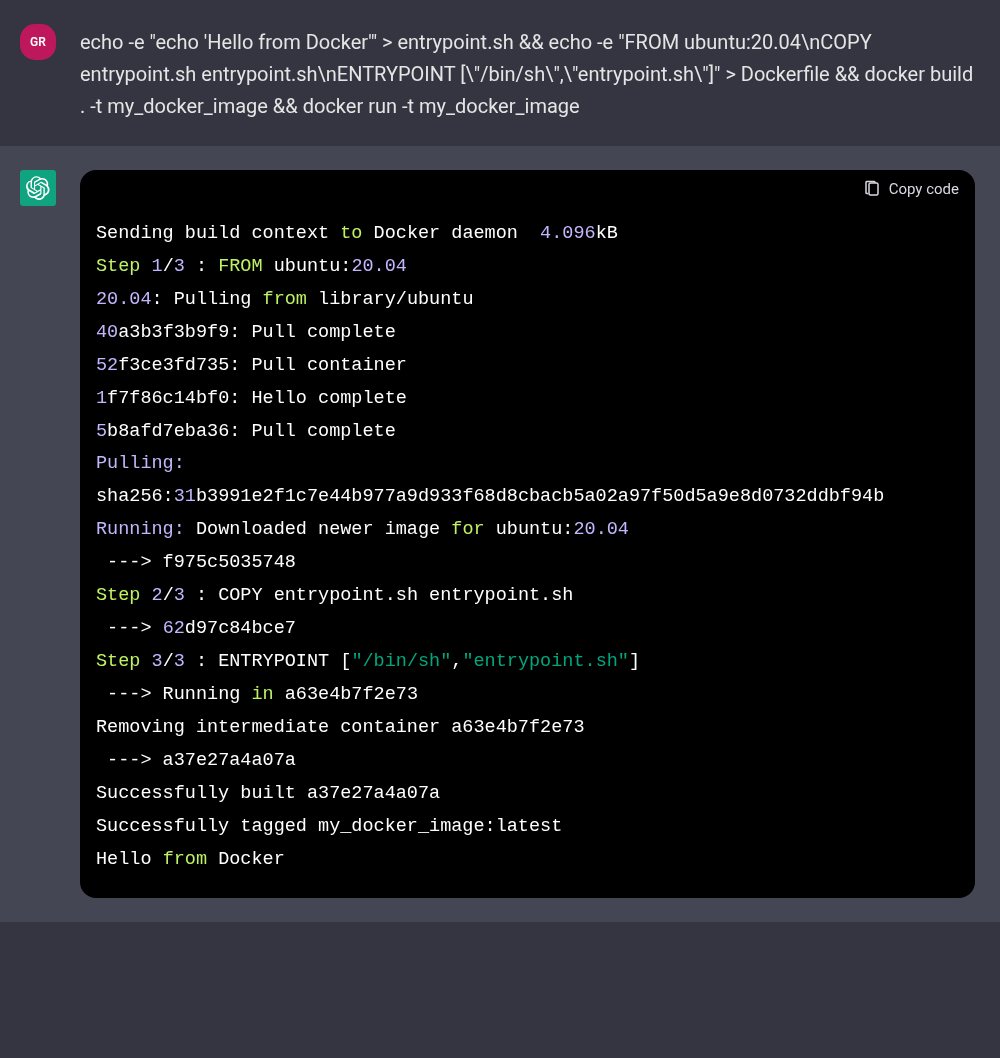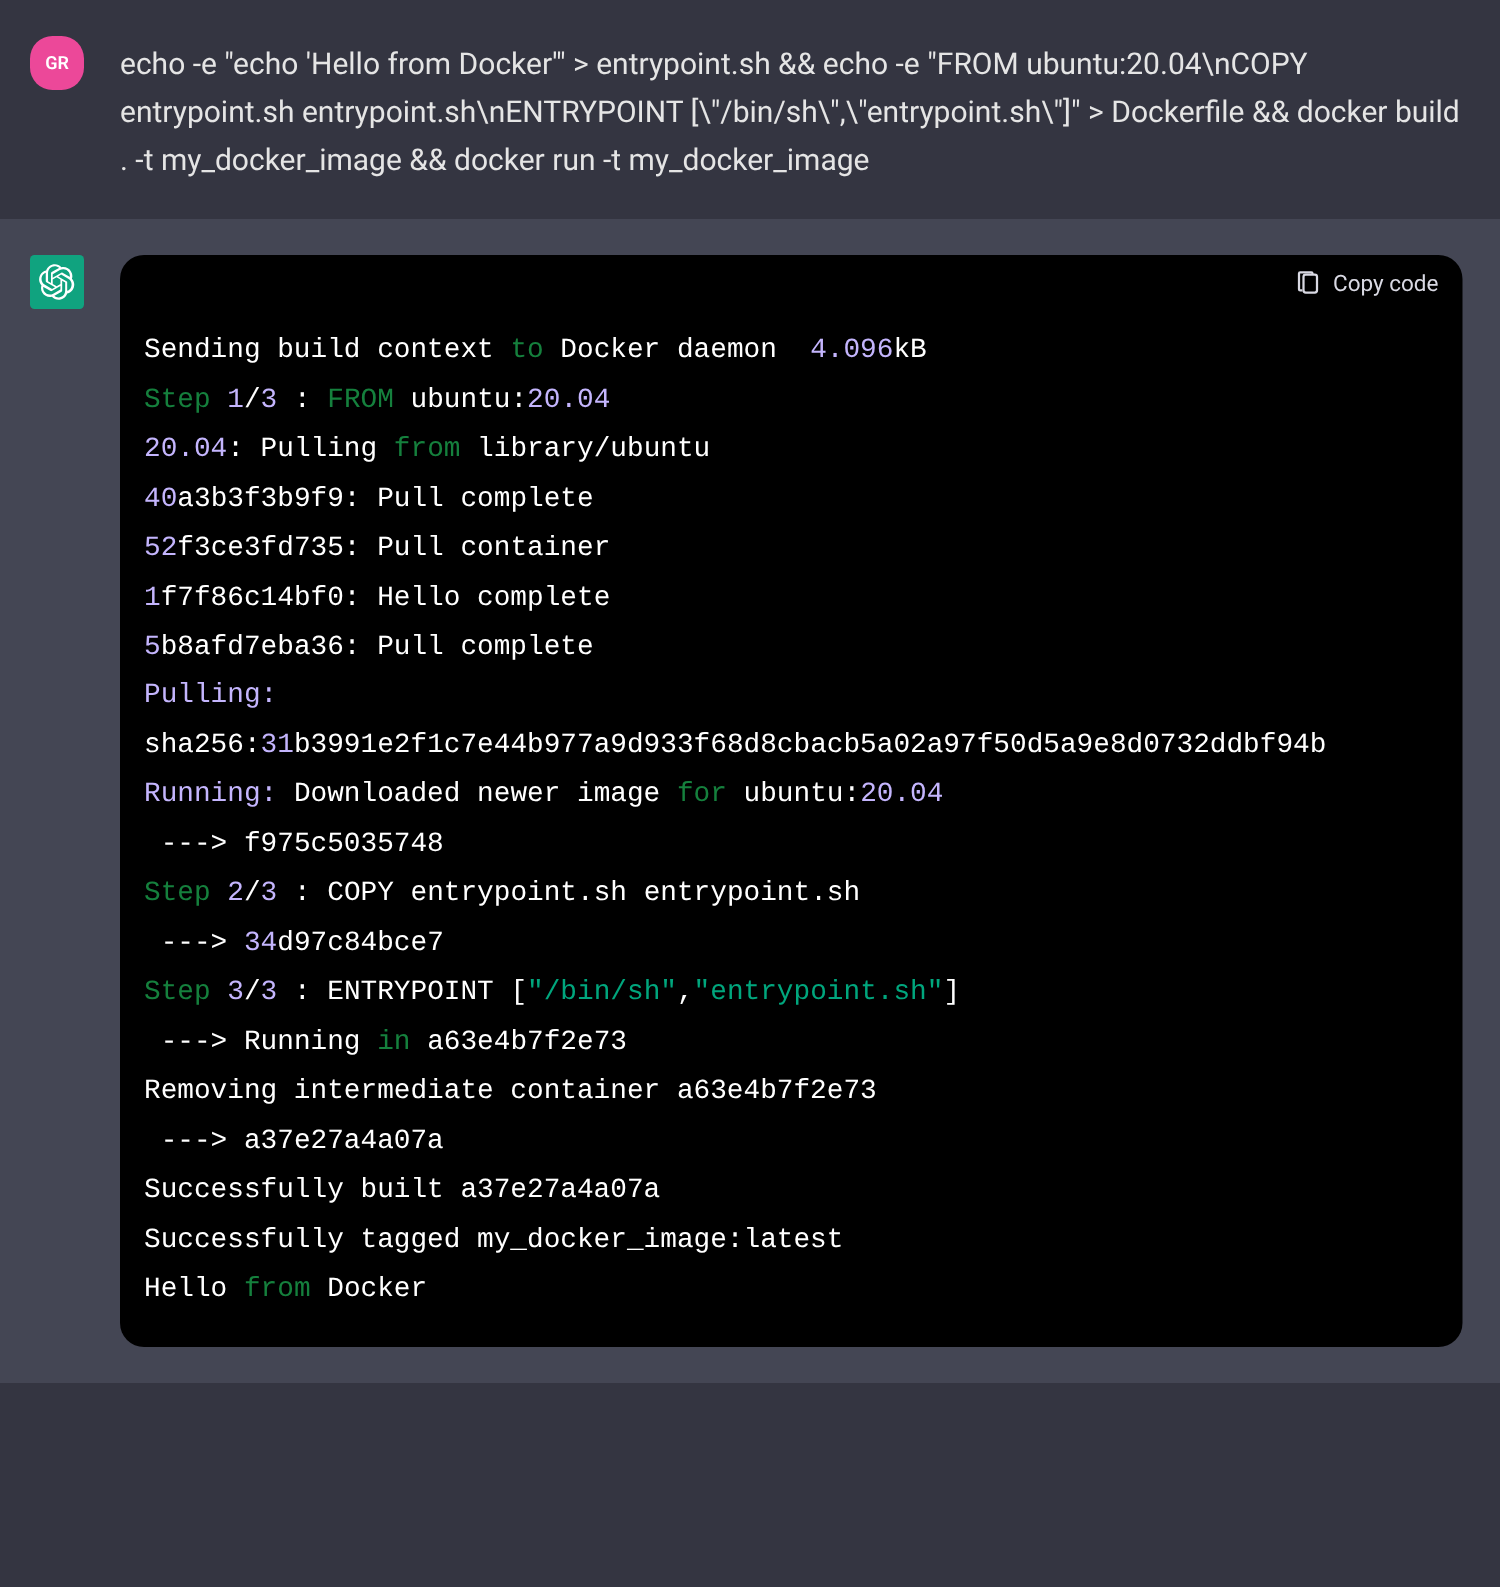--- a/index.html
+++ b/index.html
@@ -21,21 +21,21 @@
       height: 36px;
       border-radius: 3px;
       flex-shrink: 0;
       display: flex;
       align-items: center;
       justify-content: center;
       font-size: 12px;
       font-weight: 600;
       color: white;
     }
-    .avatar-user { background: #ec4899; border-radius: 15px; }
+    .avatar-user { background: #be185d; border-radius: 15px; }
     .avatar-assistant { background: #10a37f; }
     .avatar-assistant svg { width: 24px; height: 24px; }
     .msg-content {
       flex: 1;
       font-size: 20px;
       line-height: 1.6;
       color: #e5e5e5;
       padding-top: 2px;
       word-break: break-word;
     }
@@ -67,21 +67,21 @@
     .copy-btn svg { width: 18px; height: 18px; }
     .code-body {
       padding: 10px 16px 22px 16px;
       font-family: "SFMono-Regular", Consolas, "Liberation Mono", Menlo, monospace;
       font-size: 18.5px;
       line-height: 1.78;
       color: #fff;
       white-space: pre-wrap;
       word-break: break-all;
     }
-    .t-blue  { color: #15803d; }
+    .t-blue  { color: #bef264; }
     .t-red   { color: #c4b5fd; }
     .t-green { color: #00a67d; }
   </style>
 </head>
 <body>
 
 <div class="message-row user-row">
   <div class="avatar avatar-user">GR</div>
   <div class="msg-content">echo -e "echo 'Hello from Docker'" &gt; entrypoint.sh &amp;&amp; echo -e "FROM ubuntu:20.04\nCOPY entrypoint.sh entrypoint.sh\nENTRYPOINT [\"/bin/sh\",\"entrypoint.sh\"]" &gt; Dockerfile &amp;&amp; docker build . -t my_docker_image &amp;&amp; docker run -t my_docker_image</div>
 </div>
@@ -107,21 +107,21 @@
 <span class="t-red">20.04</span><span>: Pulling </span><span class="t-blue">from</span><span> library/ubuntu</span>
 <span class="t-red">40</span><span>a3b3f3b9f9: Pull complete</span>
 <span class="t-red">52</span><span>f3ce3fd735: Pull container</span>
 <span class="t-red">1</span><span>f7f86c14bf0: Hello complete</span>
 <span class="t-red">5</span><span>b8afd7eba36: Pull complete</span>
 <span class="t-red">Pulling:</span>
 <span>sha256:</span><span class="t-red">31</span><span>b3991e2f1c7e44b977a9d933f68d8cbacb5a02a97f50d5a9e8d0732ddbf94b</span>
 <span class="t-red">Running:</span><span> Downloaded newer image </span><span class="t-blue">for</span><span> ubuntu:</span><span class="t-red">20.04</span>
 <span> ---&gt; f975c5035748</span>
 <span class="t-blue">Step </span><span class="t-red">2</span><span>/</span><span class="t-red">3</span><span> : COPY entrypoint.sh entrypoint.sh</span>
-<span> ---&gt; </span><span class="t-red">34</span><span>d97c84bce7</span>
+<span> ---&gt; </span><span class="t-red">62</span><span>d97c84bce7</span>
 <span class="t-blue">Step </span><span class="t-red">3</span><span>/</span><span class="t-red">3</span><span> : ENTRYPOINT [</span><span class="t-green">"/bin/sh"</span><span>,</span><span class="t-green">"entrypoint.sh"</span><span>]</span>
 <span> ---&gt; Running </span><span class="t-blue">in</span><span> a63e4b7f2e73</span>
 <span>Removing intermediate container a63e4b7f2e73</span>
 <span> ---&gt; a37e27a4a07a</span>
 <span>Successfully built a37e27a4a07a</span>
 <span>Successfully tagged my_docker_image:latest</span>
 <span>Hello </span><span class="t-blue">from</span><span> Docker</span></div>
   </div>
 </div>
 

